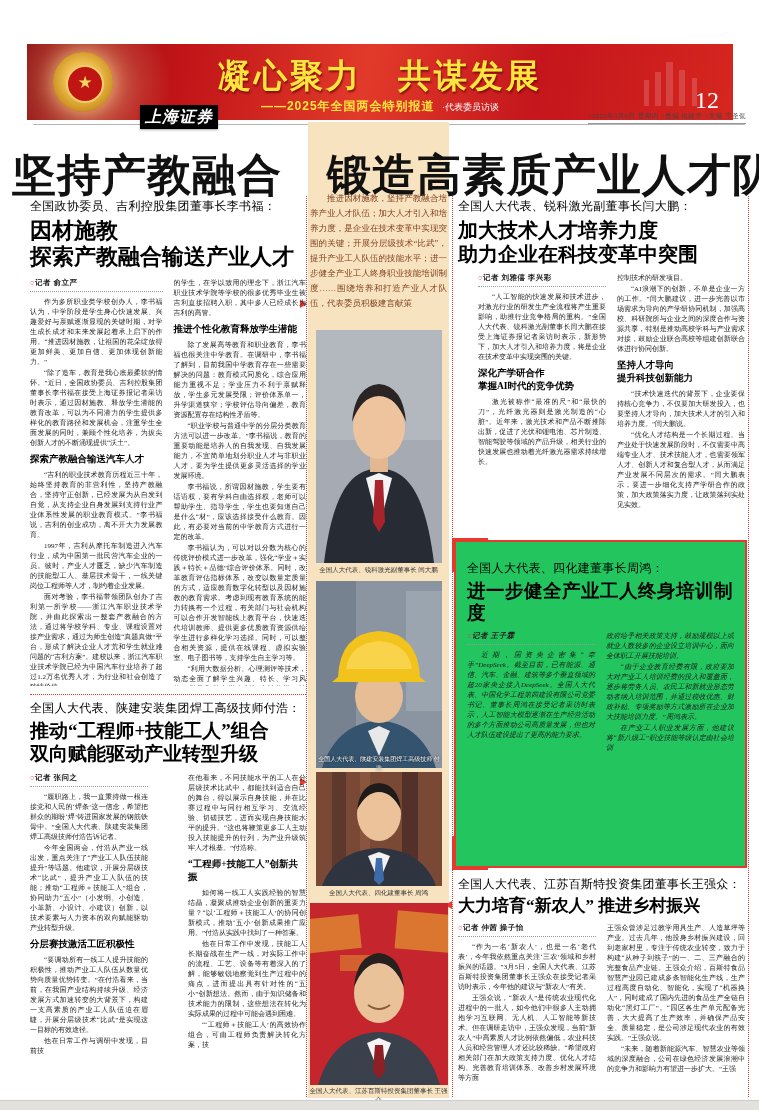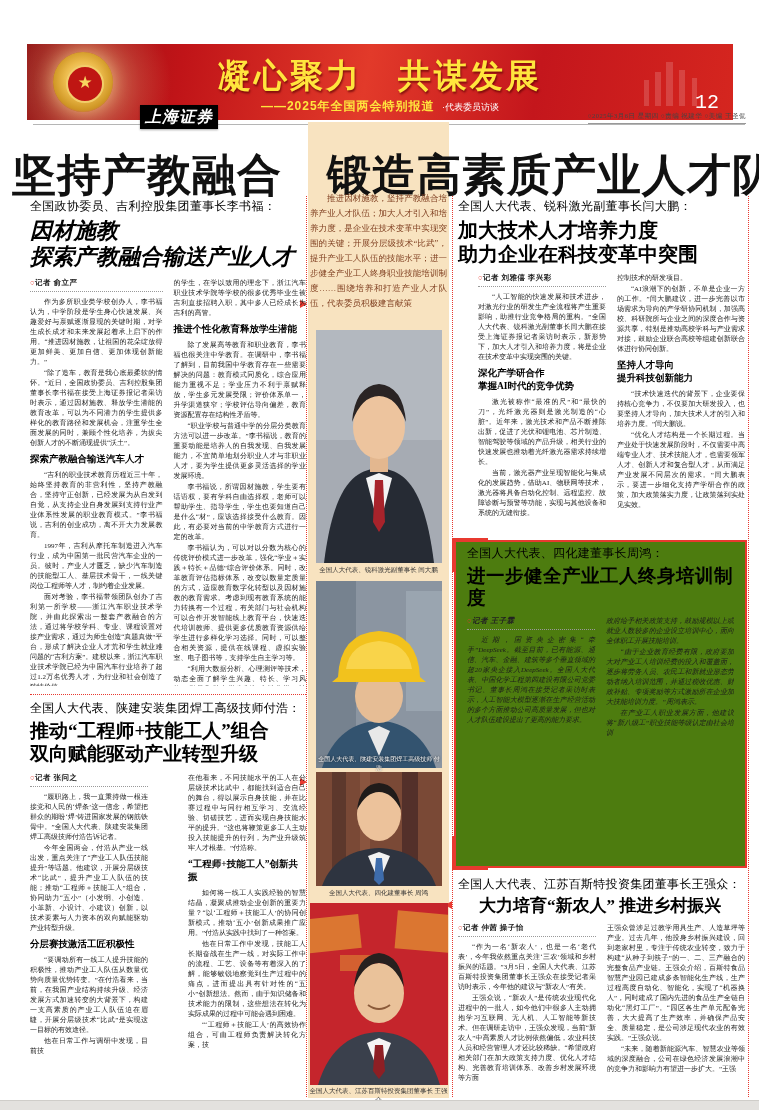--- a/index.html
+++ b/index.html
@@ -16,21 +16,21 @@
     background:radial-gradient(circle at 50% 46%,#fbe39a 0%,#edbc4d 40%,#cf9624 68%,rgba(207,150,36,.25) 80%,rgba(207,150,36,0) 85%);
     box-shadow:0 0 18px rgba(255,230,150,.6);}
   .emblem-inner{position:absolute;left:13px;top:13px;width:34px;height:34px;border-radius:50%;
     background:#bf1613;border:2px solid #f2cd6a;color:#f6d660;font-size:17px;line-height:32px;text-align:center;}
   .banner-title{position:absolute;left:0;right:0;top:10px;text-align:center;
     font-family:"Liberation Sans",sans-serif;font-weight:bold;font-size:33px;letter-spacing:3px;
     color:#ffe53d;text-shadow:1px 2px 2px rgba(90,0,0,.65);}
   .banner-sub{position:absolute;left:0;right:0;top:52px;text-align:center;color:#fff;font-family:"Liberation Sans",sans-serif;}
   .banner-sub .s1{color:#ffe53d;font-weight:bold;font-size:12px;letter-spacing:1px;}
   .banner-sub .s2{color:#ffffff;font-size:9px;margin-left:3px;}
-  .page-num{position:absolute;right:14px;bottom:6px;color:#fff;font-size:20px;font-family:Liberation Mono, monospace;text-align:center;}
+  .page-num{position:absolute;right:14px;bottom:6px;color:#fff;font-size:24px;font-family:Liberation Serif, serif;text-align:center;}
   .bar{position:absolute;background:rgba(255,255,255,.16);}
   .b1{right:60px;top:18px;width:7px;height:44px;}
   .b2{right:72px;top:28px;width:6px;height:34px;}
   .b3{right:48px;top:26px;width:6px;height:36px;}
   .b4{right:84px;top:36px;width:5px;height:26px;}
   .b5{right:36px;top:34px;width:5px;height:28px;}
 
   .rule-top{position:absolute;left:33px;top:124px;width:712px;border-top:1px solid #b5b5b5;}
   .masthead{position:absolute;left:140px;top:105px;width:78px;height:24px;background:#000000;
     color:#fff;text-align:center;line-height:24px;font-size:16px;font-weight:bold;font-style:italic;
@@ -48,35 +48,35 @@
   
   .vdot{position:absolute;top:196px;height:901px;width:0;border-left:1px dotted #e8392f;}
   .hdot{position:absolute;border-top:1px dotted #e8392f;}
   .arrow-r{position:absolute;width:0;height:0;border-top:4px solid transparent;border-bottom:4px solid transparent;border-left:7px solid #e8392f;}
   .arrow-l{position:absolute;width:0;height:0;border-top:4px solid transparent;border-bottom:4px solid transparent;border-right:7px solid #e8392f;}
 
   
   .article{position:absolute;color:#111;}
   .kicker{font-size:12px;letter-spacing:.3px;margin:0 0 3px;color:#000;}
   .headline{margin:0 0 7px;font-weight:900;line-height:1.2;white-space:pre-line;color:#000;}
-  .h-a1{font-size:22px;font-style:italic;}
+  .h-a1{font-size:22px;}
   .h-a2{font-size:20px;}
   .h-a3{font-size:18.5px;letter-spacing:.5px;}
   .h-a4{font-size:19px;}
-  .h-a5{font-size:17px;margin-left:21px;}
+  .h-a5{font-size:17px;}
   .cols{display:flex;gap:11px;overflow:hidden;}
   .acol{flex:1 1 0;min-width:0;}
   .byline{font-size:7.5px;font-weight:bold;color:#222;border-bottom:1px dotted #999;
     padding-bottom:3px;margin-bottom:5px;letter-spacing:.5px;}
   .byline::first-letter{color:#e8392f;}
   .bodyp{font-size:7px;line-height:10px;margin:0 0 1px;text-align:justify;text-indent:2em;color:#1c1c1c;}
   .bodyp.ni{text-indent:0;}
   .subhead{font-size:9.5px;font-weight:bold;margin:5px 0 4px;white-space:pre-line;color:#000;}
 
-  .boxed{box-sizing:border-box;border:2px solid #e8392f;padding:3px 11px;background:#4d7c0f;}
+  .boxed{box-sizing:border-box;border:2px solid #e8392f;padding:18px 11px;background:#22c55e;}
   .corner{position:absolute;background:#e8392f;}
   .c-tl-h{left:-2px;top:-4px;width:34px;height:4px;}
   .c-tl-v{left:-4px;top:-4px;width:4px;height:34px;}
   .c-bl-h{left:-2px;bottom:-4px;width:34px;height:4px;}
   .c-bl-v{left:-4px;bottom:-4px;width:4px;height:34px;}
 
   
   .photo{position:absolute;overflow:hidden;}
   .photo svg{display:block;}
   .caption{position:absolute;left:308px;width:141px;text-align:center;font-size:6.5px;color:#333;}
@@ -215,21 +215,20 @@
     <div class="kicker">全国人大代表、锐科激光副董事长闫大鹏：</div>
     <h2 class="headline h-a2">加大技术人才培养力度
 助力企业在科技变革中突围</h2>
     <div class="cols" style="height:258px;margin-left:20px;">
         <div class="acol">
           <div class="byline">○记者 刘雅僖 李兴彩</div>
           <p class="bodyp">“人工智能的快速发展和技术进步，对激光行业的研发生产全流程将产生重要影响，助推行业竞争格局的重构。”全国人大代表、锐科激光副董事长闫大鹏在接受上海证券报记者采访时表示，新形势下，加大人才引入和培养力度，将是企业在技术变革中实现突围的关键。</p>
           <div class="subhead">深化产学研合作
 掌握AI时代的竞争优势</div>
           <p class="bodyp">激光被称作“最准的尺”和“最快的刀”，光纤激光器则是激光制造的“心脏”。近年来，激光技术和产品不断推陈出新，促进了光伏和锂电池、芯片制造、智能驾驶等领域的产品升级，相关行业的快速发展也推动着光纤激光器需求持续增长。</p>
-          <p class="bodyp">当前，激光器产业呈现智能化与集成化的发展趋势，借助AI、物联网等技术，激光器将具备自动化控制、远程监控、故障诊断与预警等功能，实现与其他设备和系统的无缝衔接。</p>
         </div>
         <div class="acol">
           <p class="bodyp ni">控制技术的研发项目。</p>
           <p class="bodyp">“AI浪潮下的创新，不单是企业一方的工作。”闫大鹏建议，进一步完善以市场需求为导向的产学研协同机制，加强高校、科研院所与企业之间的深度合作与资源共享，特别是推动高校学科与产业需求对接，鼓励企业联合高校等组建创新联合体进行协同创新。</p>
           <div class="subhead">坚持人才导向
 提升科技创新能力</div>
           <p class="bodyp">“技术快速迭代的背景下，企业要保持核心竞争力，不仅要加大研发投入，也要坚持人才导向，加大技术人才的引入和培养力度。”闫大鹏说。</p>
           <p class="bodyp">“优化人才结构是一个长期过程。当产业处于快速发展阶段时，不仅需要中高端专业人才、技术技能人才，也需要领军人才、创新人才和复合型人才，从而满足产业发展不同层次的需求。”闫大鹏表示，要进一步细化支持产学研合作的政策，加大政策落实力度，让政策落到实处见实效。</p>
         </div>
       </div>

